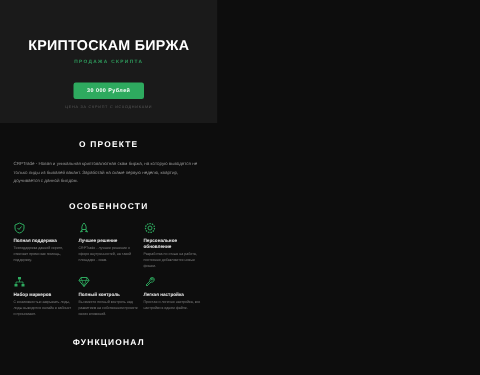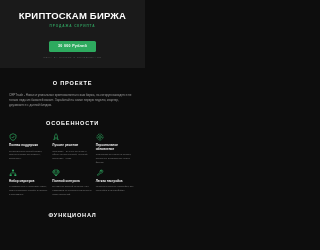--- a/index.html
+++ b/index.html
@@ -8,21 +8,21 @@
     background:#0d0d0d;
     font-family:"Liberation Sans", sans-serif;
     color:#e8e8e8;
     overflow:hidden;
   }
   .page { width:145px; height:250px; position:relative; overflow:hidden; }
 
   
   .hero {
     background:#1a1a1a;
-    padding:11px 6px 9px 6px;
+    padding:26px 6px 9px 6px;
     text-align:center;
   }
   .hero-title {
     font-size:9.5px;
     font-weight:bold;
     letter-spacing:0.2px;
     color:#ffffff;
     line-height:1.1;
   }
   .hero-sub {

